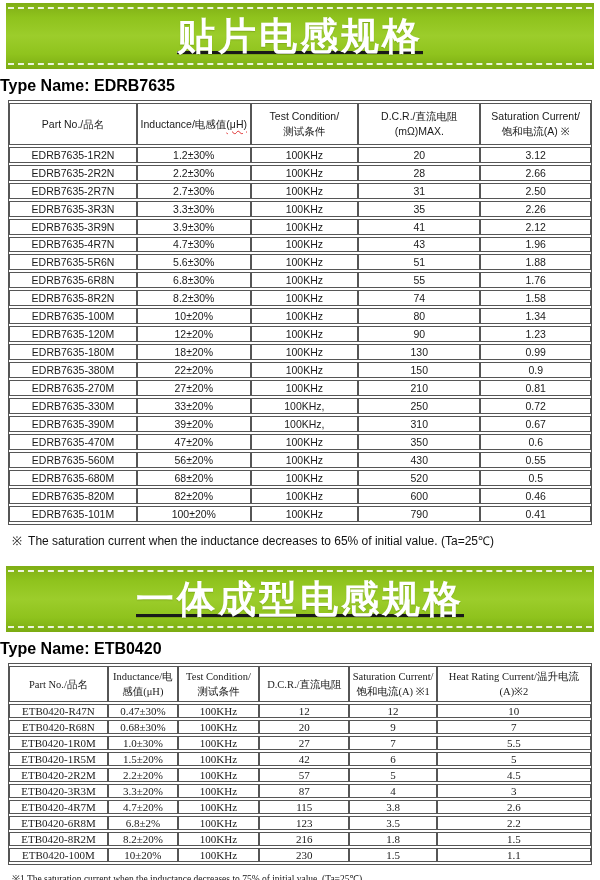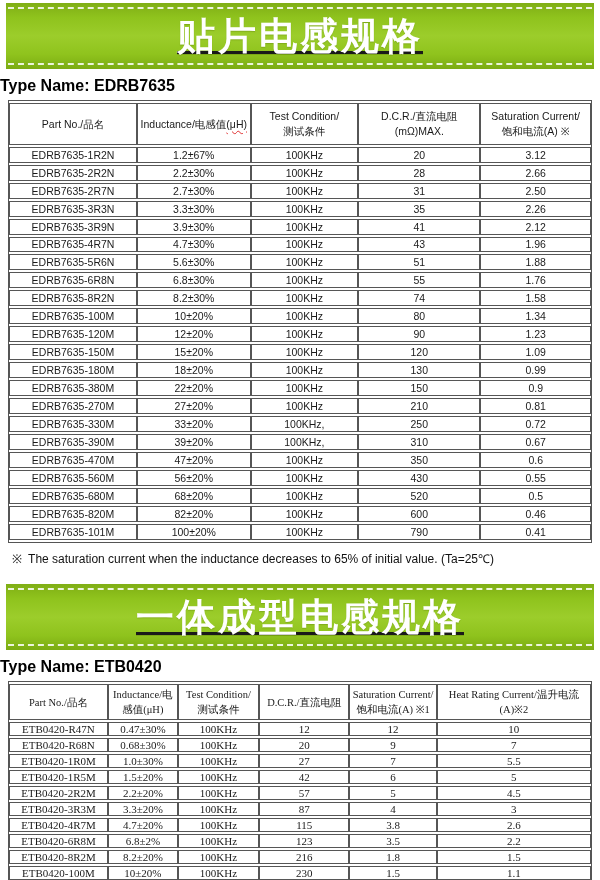--- a/index.html
+++ b/index.html
@@ -77,21 +77,21 @@
         </th>
         <th>
           <div>Saturation Current/</div>
           <div>饱和电流(A)  ※</div>
         </th>
       </tr>
     </thead>
     <tbody id="t1-body">
         <tr>
           <td>EDRB7635-1R2N</td>
-          <td>1.2±67%</td>
+          <td>1.2±30%</td>
           <td>100KHz</td>
           <td>20</td>
           <td>3.12</td>
         </tr>
         <tr>
           <td>EDRB7635-2R2N</td>
           <td>2.2±30%</td>
           <td>100KHz</td>
           <td>28</td>
           <td>2.66</td>
@@ -151,27 +151,20 @@
           <td>100KHz</td>
           <td>80</td>
           <td>1.34</td>
         </tr>
         <tr>
           <td>EDRB7635-120M</td>
           <td>12±20%</td>
           <td>100KHz</td>
           <td>90</td>
           <td>1.23</td>
-        </tr>
-        <tr>
-          <td>EDRB7635-150M</td>
-          <td>15±20%</td>
-          <td>100KHz</td>
-          <td>120</td>
-          <td>1.09</td>
         </tr>
         <tr>
           <td>EDRB7635-180M</td>
           <td>18±20%</td>
           <td>100KHz</td>
           <td>130</td>
           <td>0.99</td>
         </tr>
         <tr>
           <td>EDRB7635-380M</td>

